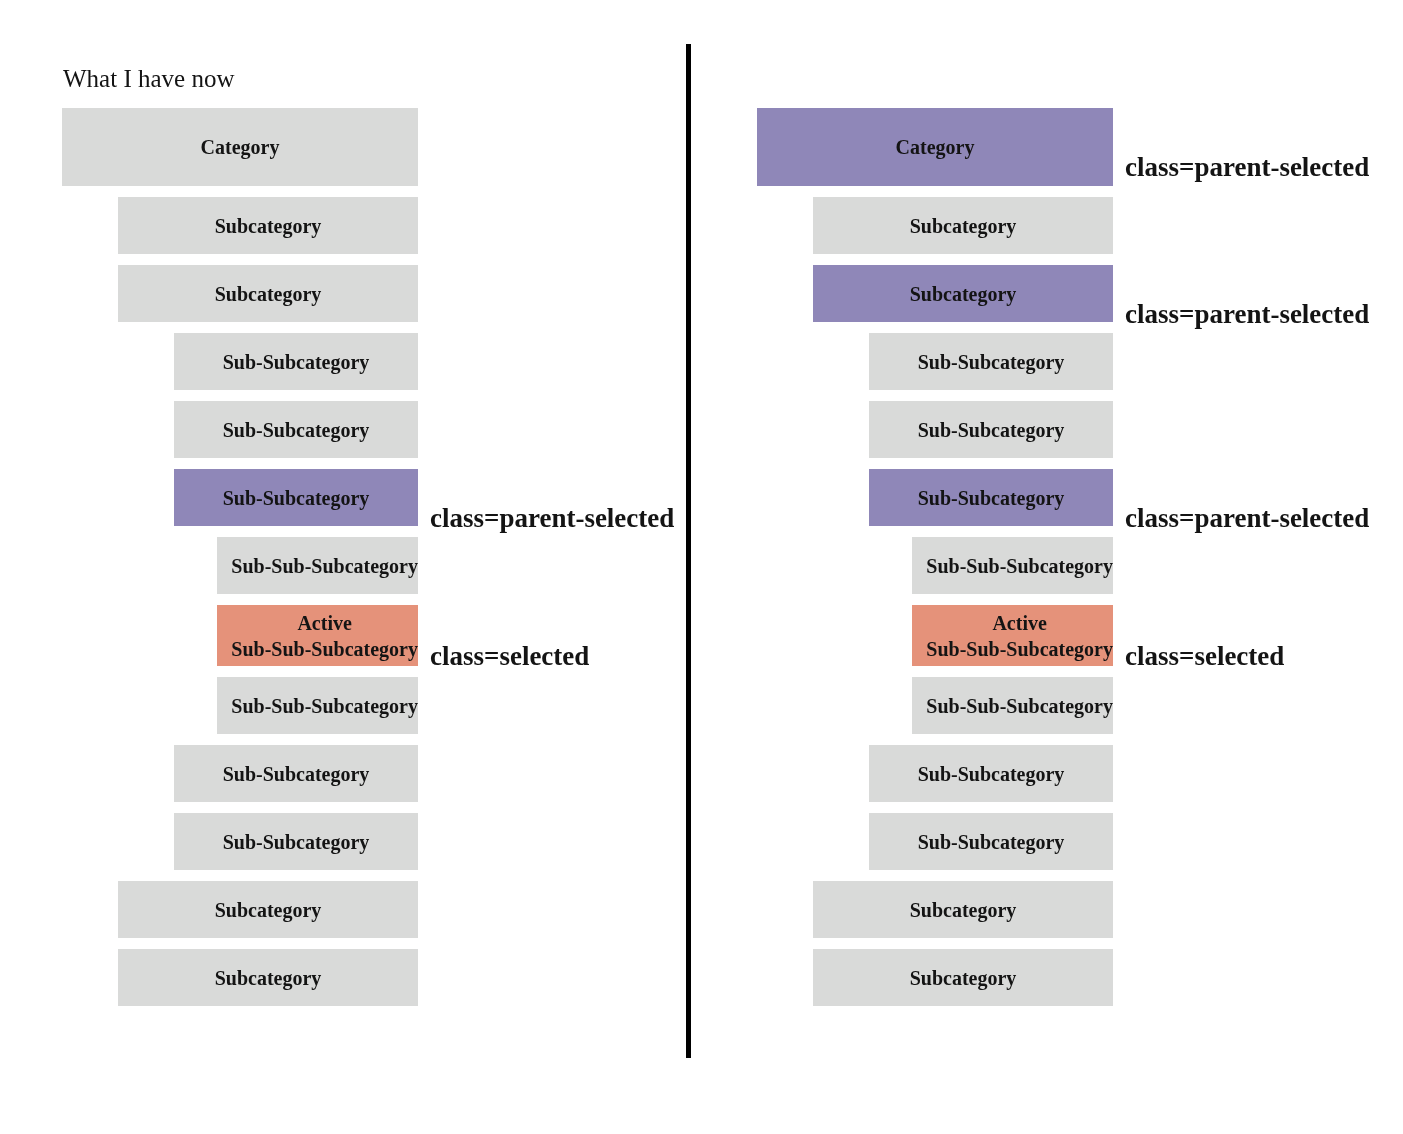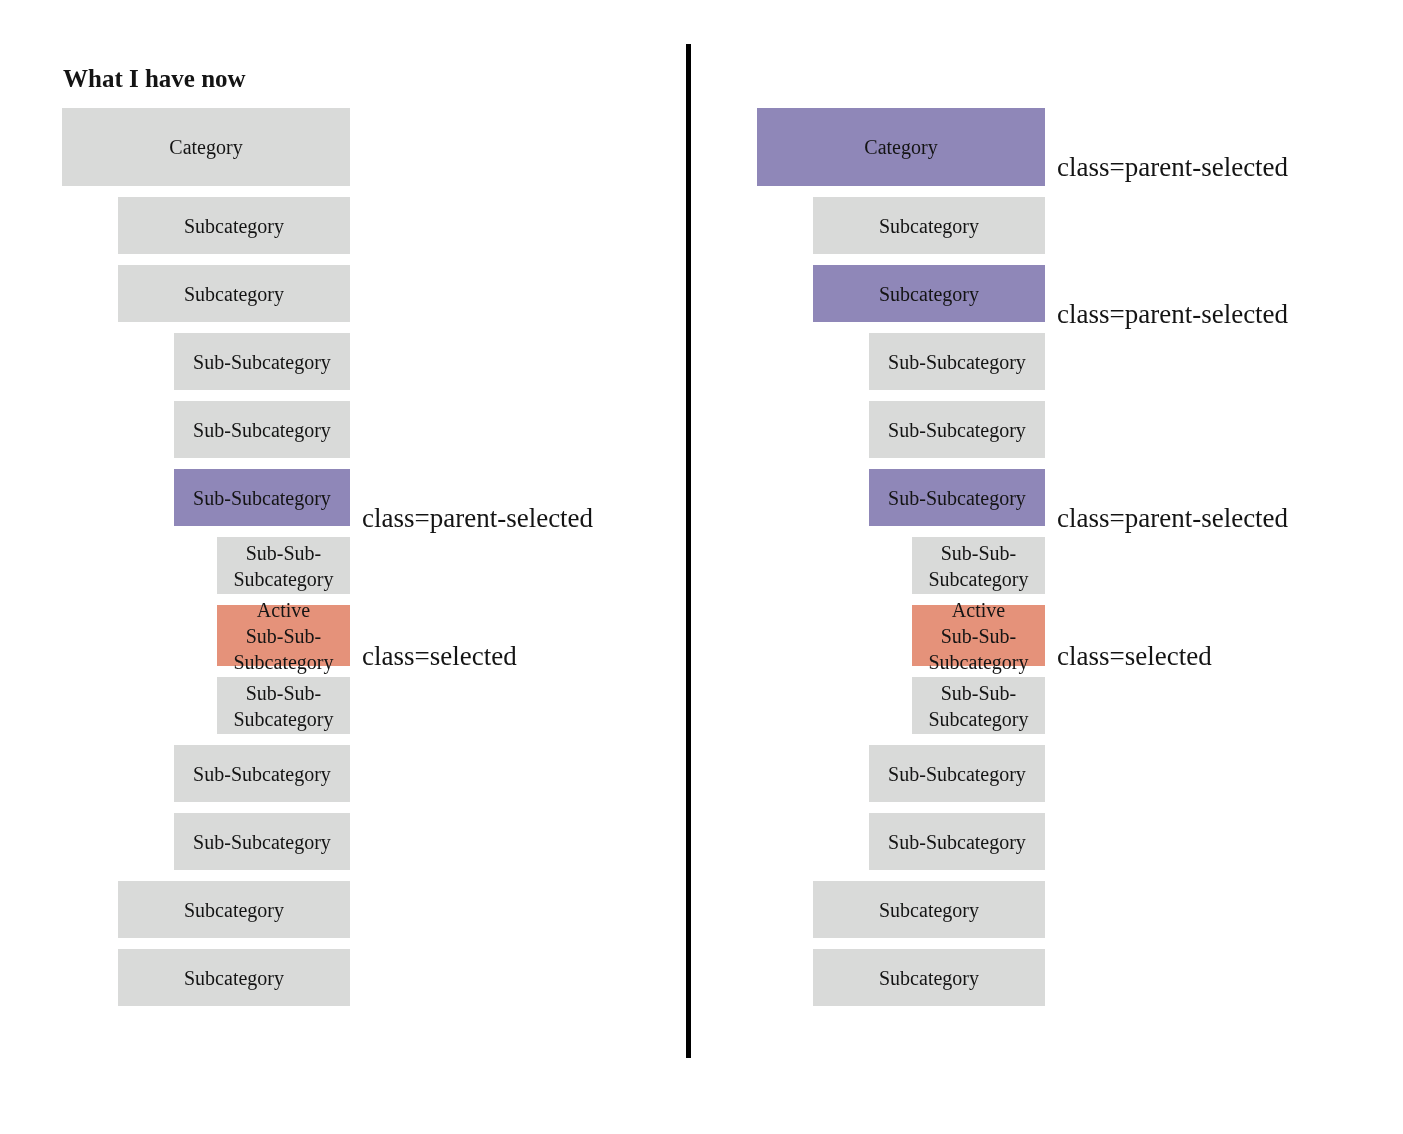--- a/index.html
+++ b/index.html
@@ -25,54 +25,55 @@
   }
   .column.left  { left: 62px; }
   .column.right { left: 757px; }
   .title {
     position: absolute;
     top: 64px;
     left: 1px;
     margin: 0;
     font-size: 25px;
     line-height: 30px;
-    font-weight: bold;
+    font-weight: normal;
     color: var(--text, #141414);
     white-space: nowrap;
   }
   .rows {
     position: absolute;
     top: 108px;
     left: 0;
     width: 356px;
     display: flex;
     flex-direction: column;
     gap: 11px;
   }
   .row {
     position: relative;
-    width: 288px;
+    width: 356px;
     height: 57px;
+    font-weight: bold;
   }
   .row.level-0 { height: 78px; }
   .row.state-selected { height: 61px; }
   .box {
     position: absolute;
     top: 0;
     bottom: 0;
     right: 0;
     background: var(--item-default, #d9dad9);
     display: flex;
     align-items: center;
     justify-content: center;
   }
   .row.level-0 .box { left: 0; }
   .row.level-1 .box { left: 56px; }
   .row.level-2 .box { left: 112px; }
-  .row.level-3 .box { left: 155px; }
+  .row.level-3 .box { left: 155px; justify-content: flex-end; }
   .row.state-parent-selected .box { background: var(--item-parent-selected, #8f87b8); }
   .row.state-selected .box        { background: var(--item-selected, #e5927a); }
   .box-label {
     font-size: 20px;
     line-height: 26px;
     color: var(--text, #141414);
     text-align: center;
     white-space: pre-line;
   }
   .annotation {

